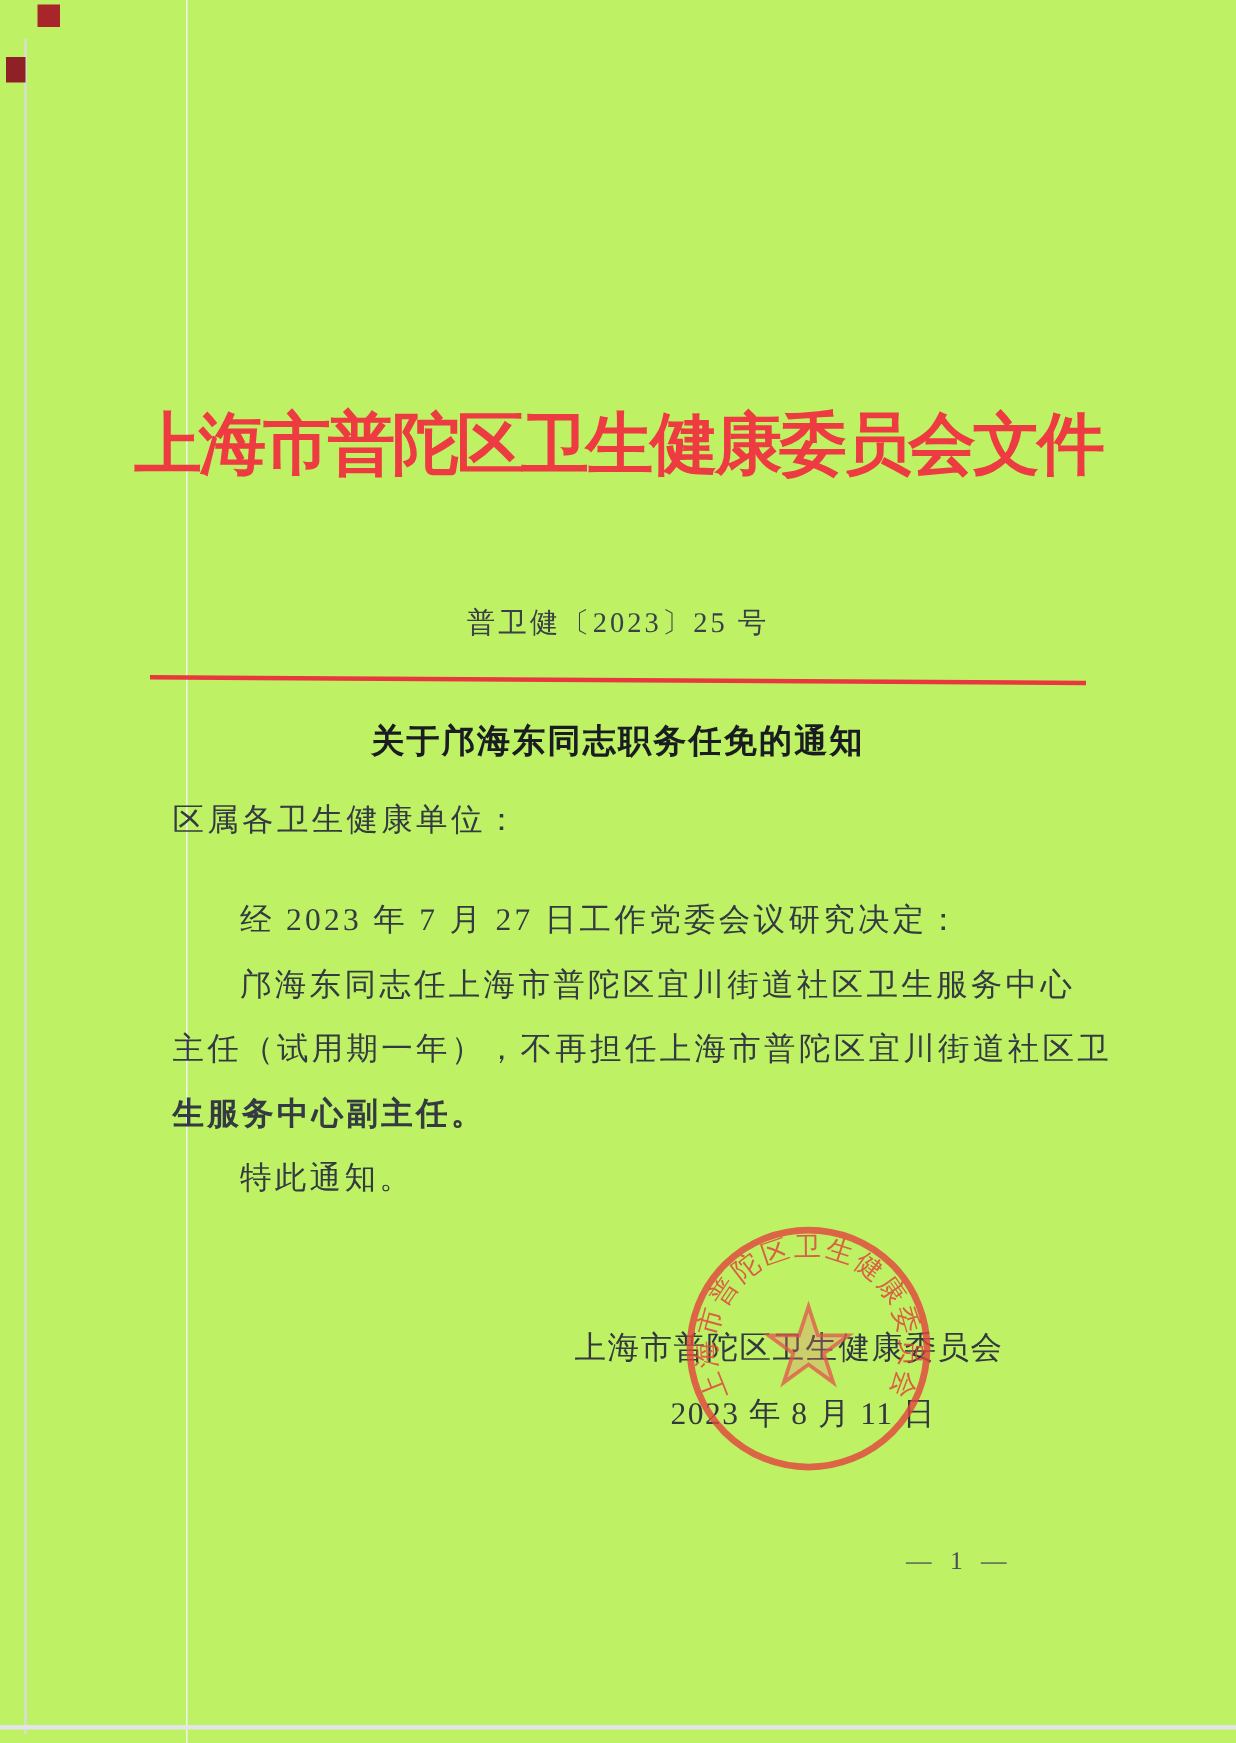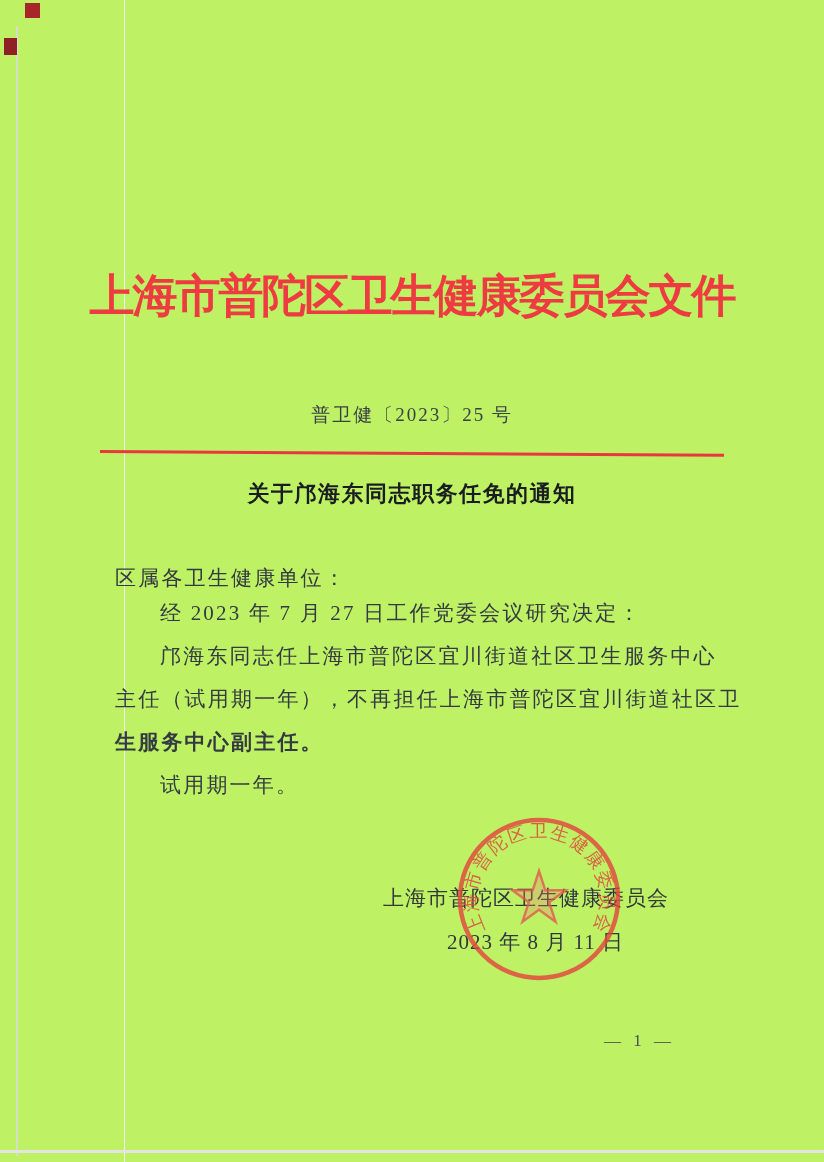--- a/index.html
+++ b/index.html
@@ -37,21 +37,21 @@
   .notice-title{
     position:absolute;top:479px;left:0;width:100%;margin:0;
     text-align:center;font-size:22px;font-weight:700;color:#191c20;letter-spacing:1.5px;
   }
 
   .body-line{
     position:absolute;left:115px;font-size:21px;color:#343a42;
     letter-spacing:2.2px;white-space:nowrap;
   }
   .body-line.indent{left:160px;}
-  .bl-0{top:564px;}
+  .bl-0{top:532px;}
   .bl-1{top:599px;text-align:right;}
   .bl-2{top:642px;}
   .bl-3{top:685px;}
   .bl-4{top:728px;font-weight:bold;}
   .bl-5{top:771px;}
 
   .issuer{
     position:absolute;top:884px;left:383px;font-size:21px;color:#33383f;
     letter-spacing:1px;white-space:nowrap;
   }
@@ -85,21 +85,21 @@
 
   <div class="red-line"></div>
 
   <h2 class="notice-title">关于邝海东同志职务任免的通知</h2>
 
   <div class="body-line bl-0">区属各卫生健康单位：</div>
   <div class="body-line indent bl-1">经 2023 年 7 月 27 日工作党委会议研究决定：</div>
   <div class="body-line bl-3">主任（试用期一年），不再担任上海市普陀区宜川街道社区卫</div>
   <div class="body-line indent bl-2">邝海东同志任上海市普陀区宜川街道社区卫生服务中心</div>
   <div class="body-line bl-4">生服务中心副主任。</div>
-  <div class="body-line indent bl-5">试用期一年。</div>
+  <div class="body-line indent bl-5">特此通知。</div>
 
   <div class="issuer">上海市普陀区卫生健康委员会</div>
   <div class="sign-date">2023 年 8 月 11 日</div>
 
   <svg class="seal" viewBox="0 0 190 190">
     <circle cx="95" cy="93" r="79" fill="none" stroke="rgba(226,70,61,0.82)" stroke-width="4.5"></circle>
     <path d="M95,65 l6.3,19.3 l20.3,0 l-16.4,12 l6.3,19.4 l-16.5,-12 l-16.5,12 l6.3,-19.4 l-16.4,-12 l20.3,0 z" fill="rgba(238,126,118,0.30)" stroke="rgba(226,84,76,0.75)" stroke-width="2.5"></path>
     <defs>
       <path id="sealTextArc" d="M41.3,124 A62,62 0 1 1 148.7,124" fill="none"></path>
     </defs>

